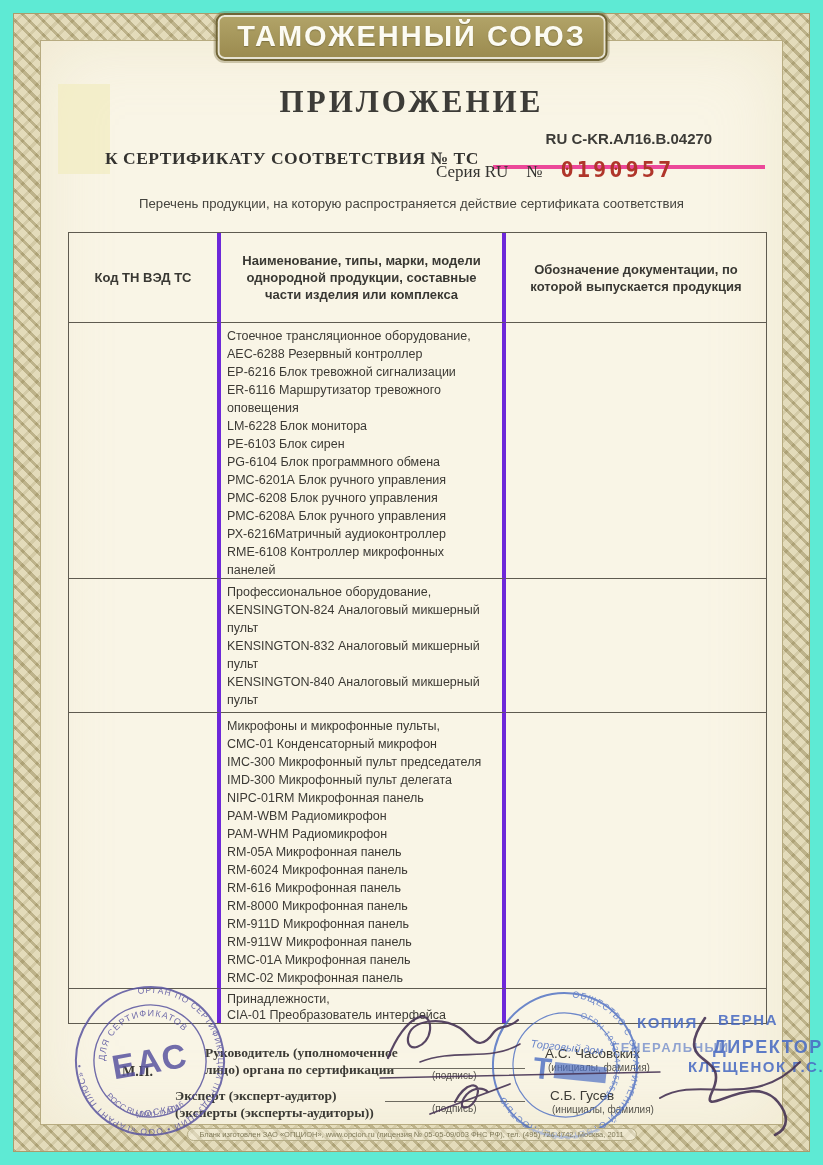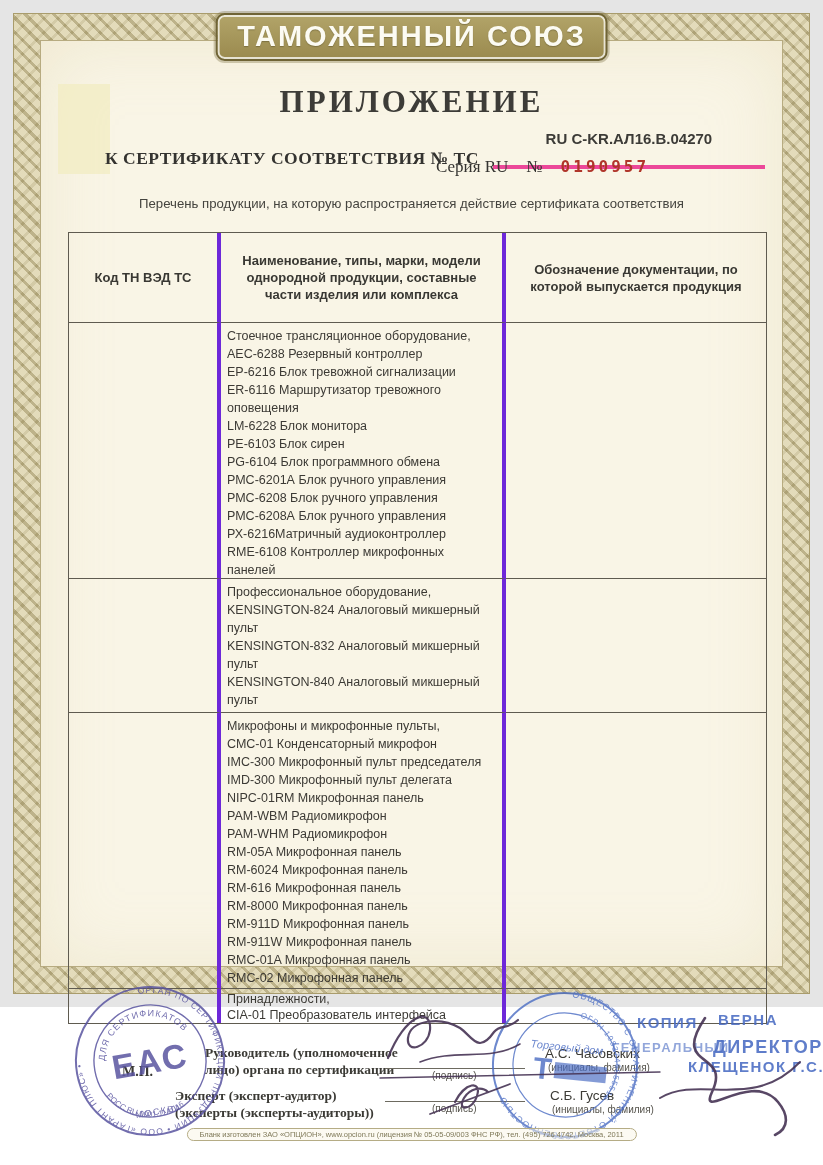--- a/index.html
+++ b/index.html
@@ -1,17 +1,17 @@
 <!DOCTYPE html>
 <html><head>
 <meta charset="utf-8">
 <style>
   html,body{margin:0;padding:0;width:823px;height:1165px;background:#ffffff;overflow:hidden;
     font-family:"Liberation Sans",sans-serif;}
-  .sheet{position:relative;width:823px;height:1007px;background:#e5e5e5;}
+  .sheet{position:relative;width:823px;height:1165px;background:#5eead4;}
   
   .frame{position:absolute;inset:13px;
     background:
       repeating-linear-gradient(45deg, rgba(164,152,108,.55) 0 3px, rgba(233,226,196,.55) 3px 10px),
       repeating-linear-gradient(-45deg, rgba(164,152,108,.5) 0 3px, rgba(233,226,196,.5) 3px 10px),
       #cfc49a;
     box-shadow:inset 0 0 0 1px #a99c6c;}
   .paper{position:absolute;inset:41px;background:#f9f5e6;
     box-shadow:0 0 0 1px #b7ab80, inset 0 0 70px rgba(214,200,152,.28);}
   .watermark-block{position:absolute;left:58px;top:84px;width:52px;height:90px;
@@ -25,21 +25,21 @@
     white-space:nowrap;text-shadow:0 1px 1px rgba(90,80,40,.5);}
   .title{position:absolute;top:84px;left:0;right:0;text-align:center;
     font-family:"Liberation Serif",serif;font-size:31px;font-weight:bold;letter-spacing:3px;color:#3d3c38;}
   .cert-line{position:absolute;top:130px;left:105px;width:660px;display:flex;align-items:flex-end;
     font-family:"Liberation Serif",serif;font-size:17.5px;color:#343330;}
   .cert-line .lbl{font-weight:bold;letter-spacing:.5px;white-space:nowrap;}
   .cert-line .val{flex:1;margin-left:14px;border-bottom:4px solid #ec4899;text-align:center;
     font-family:"Liberation Sans",sans-serif;font-size:15px;font-weight:bold;color:#3c3b37;padding-bottom:18px;white-space:nowrap;}
   .series-line{position:absolute;top:157px;left:436px;display:flex;gap:18px;align-items:baseline;
     font-family:"Liberation Serif",serif;font-size:17px;color:#343330;}
-  .series-num{font-family:"DejaVu Sans Mono",monospace;font-weight:bold;font-size:16px;
+  .series-num{font-family:"DejaVu Sans Mono",monospace;font-weight:bold;font-size:22px;
     color:#b0352a;letter-spacing:3px;}
   .intro{position:absolute;top:196px;left:0;right:0;text-align:center;font-size:13.2px;color:#45443f;}
   
   .ptable{position:absolute;left:68px;top:232px;width:697px;
     display:grid;grid-template-columns:152px 285px 260px;grid-template-rows:90px 256px 134px 276px 34px;
     border:1px solid #5f5b50;color:#3c3a35;}
   .ptable .cell{border-right:4px solid #6d28d9;border-bottom:1px solid #5f5b50;padding:4px 6px;overflow:hidden;}
   .ptable .cell:nth-child(3n){border-right:none;}
   .ptable .cell.lastrow{border-bottom:none;}
   .hcell{display:flex;align-items:center;justify-content:center;text-align:center;

